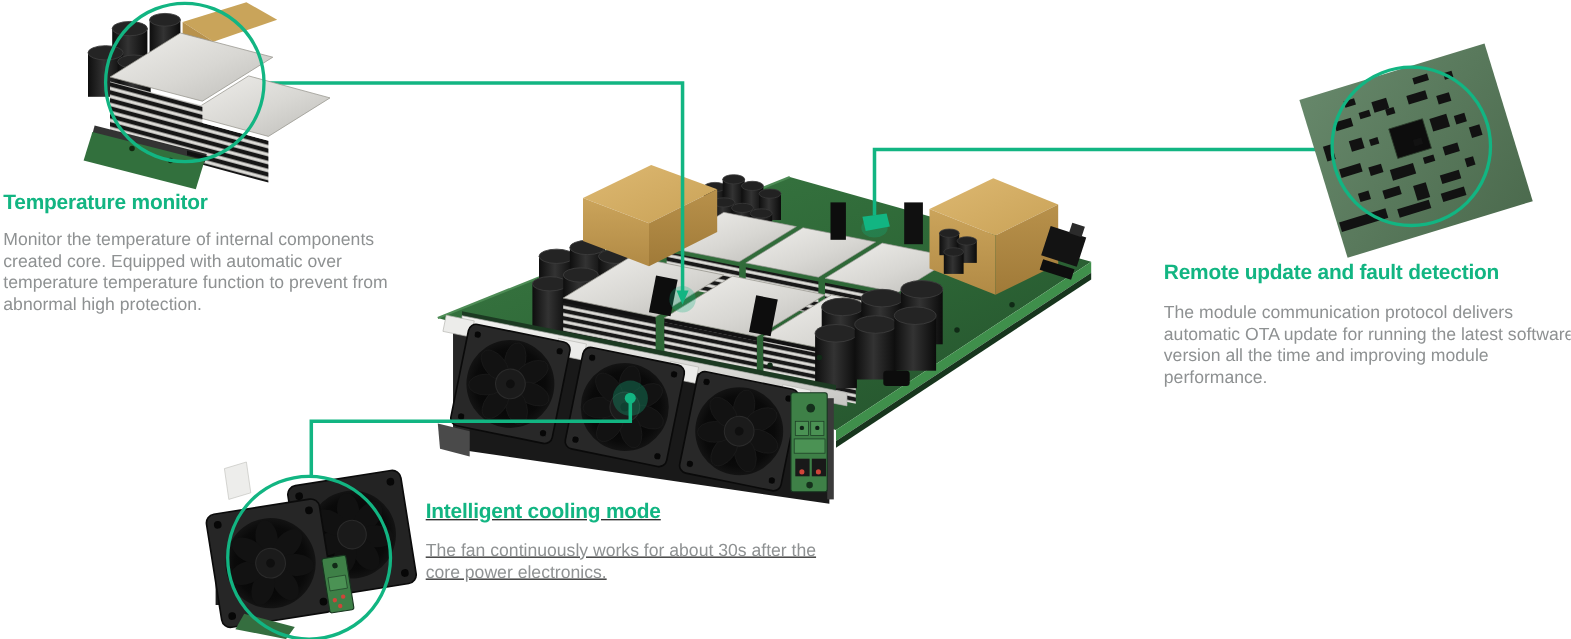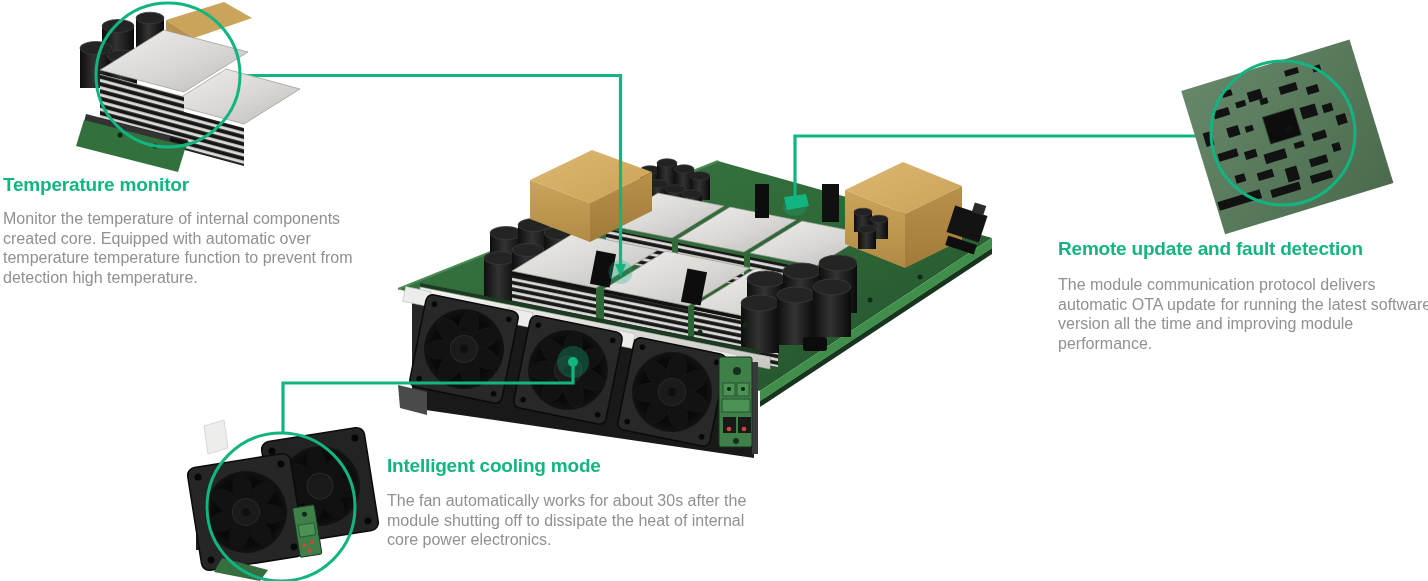--- a/index.html
+++ b/index.html
@@ -14,21 +14,21 @@
     color:var(--accent,#12b582);line-height:1;
   }
   .callout-text .body{margin-top:15px;}
   .callout-text .line{
     font-size:16px;line-height:19.5px;color:var(--body-text,#8e9192);
     white-space:nowrap;
   }
   #ct-temp{left:3px;top:175px;width:360px;}
   #ct-remote{left:1058px;top:239px;width:372px;}
   #ct-remote .body{margin-top:17px;}
-  #ct-cool{left:387px;top:456px;width:380px;}
+  #ct-cool{left:387px;top:456px;width:380px;text-decoration:underline;}
   #ct-cool .body{margin-top:16px;}
   .accent-stroke{stroke:var(--accent,#12b582);}
   .accent-fill{fill:var(--accent,#12b582);}
 </style>
 </head>
 <body>
 
 <div class="stage">
 
 <svg width="1428" height="581" viewBox="0 0 1428 581">
@@ -484,36 +484,35 @@
     <circle cx="281" cy="507" r="74" fill="none" class="accent-stroke" stroke-width="3"></circle>
   </g>
 </svg>
 
   <div class="callout-text" id="ct-temp">
     <h3>Temperature monitor</h3>
     <div class="body">
       <div class="line">Monitor the temperature of internal components</div>
       <div class="line">created core. Equipped with automatic over</div>
       <div class="line">temperature temperature function to prevent from</div>
-      <div class="line">detection high temperature.</div>
+      <div class="line">abnormal high protection.</div>
     </div>
   </div>
 
   <div class="callout-text" id="ct-remote">
     <h3>Remote update and fault detection</h3>
     <div class="body">
       <div class="line">The module communication protocol delivers</div>
       <div class="line">automatic OTA update for running the latest software</div>
       <div class="line">version all the time and improving module</div>
       <div class="line">performance.</div>
     </div>
   </div>
 
   <div class="callout-text" id="ct-cool">
     <h3>Intelligent cooling mode</h3>
     <div class="body">
-      <div class="line">The fan automatically works for about 30s after the</div>
-      <div class="line">module shutting off to dissipate the heat of internal</div>
+      <div class="line">The fan continuously works for about 30s after the</div>
       <div class="line">core power electronics.</div>
     </div>
   </div>
 
 </div>
 
 </body></html>

